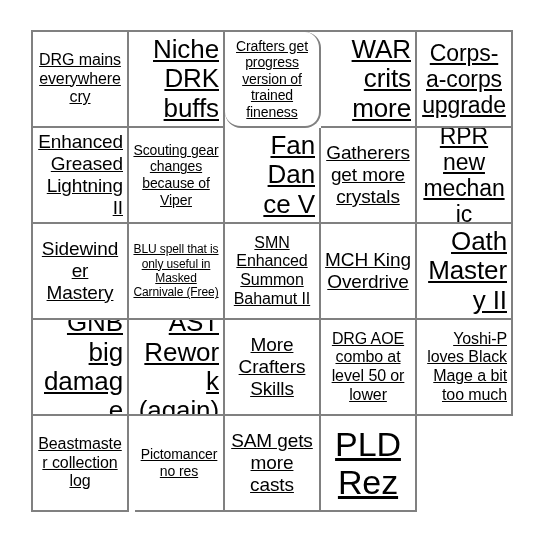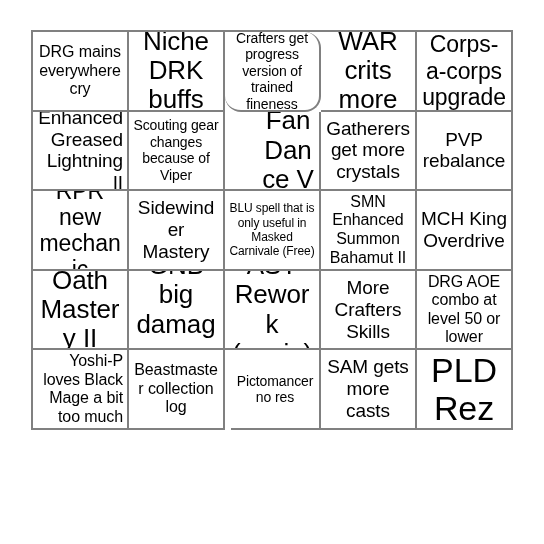--- a/index.html
+++ b/index.html
@@ -10,28 +10,29 @@
     background: #ffffff;
     font-family: "Liberation Sans", sans-serif;
     -webkit-font-smoothing: antialiased;
   }
 
   #bingo-card {
     position: absolute;
     left: 31px;
     top: 30px;
     width: 482px;
-    height: 400px;
+    height: 482px;
     box-sizing: border-box;
     display: grid;
     grid-template-columns: repeat(5, 1fr);
     grid-template-rows: repeat(5, 1fr);
     border-top: 2px solid #808080;
     border-left: 2px solid #808080;
     background: #ffffff;
+    text-decoration: underline;
   }
 
   .bingo-cell {
     box-sizing: border-box;
     border-right: 2px solid #808080;
     border-bottom: 2px solid #808080;
     display: flex;
     align-items: center;
     justify-content: center;
     text-align: center;
@@ -44,21 +45,21 @@
     display: block;
     width: 100%;
     color: #000000;
     line-height: 1.14;
     word-wrap: break-word;
     letter-spacing: -0.1px;
   }
 
   
   .fs-xxl .cell-text { font-size: 34px; line-height: 1.12; }
-  .fs-xl  .cell-text { font-size: 26px; line-height: 1.13; }
+  .fs-xl  .cell-text { font-size: 26px; line-height: 1.13; text-align: right; }
   .fs-lg  .cell-text { font-size: 23px; line-height: 1.14; }
   .fs-md  .cell-text { font-size: 19px; line-height: 1.15; }
   .fs-sm  .cell-text { font-size: 16px; line-height: 1.16; }
   .fs-xs  .cell-text { font-size: 14px; line-height: 1.18; }
   .fs-xxs .cell-text { font-size: 12px; line-height: 1.2; }
 </style>
 </head>
 <body>
 
 <div id="bingo-card" style="grid-template-columns: repeat(5, 1fr); grid-template-rows: repeat(5, 1fr); border-top-color: rgb(128, 128, 128); border-left-color: rgb(128, 128, 128); background: rgb(255, 255, 255);">
@@ -81,23 +82,20 @@
       <span class="cell-text" style="color: rgb(0, 0, 0);">Enhanced Greased Lightning II</span>
     </div>
     <div class="bingo-cell fs-xs" style="border-right-color: rgb(128, 128, 128); border-bottom-color: rgb(128, 128, 128);">
       <span class="cell-text" style="color: rgb(0, 0, 0);">Scouting gear changes because of Viper</span>
     </div>
     <div class="bingo-cell fs-xl" style="border-right-color: rgb(128, 128, 128); border-bottom-color: rgb(128, 128, 128); padding-left: 36px;">
       <span class="cell-text" style="color: rgb(0, 0, 0);">Fan Dance V</span>
     </div>
     <div class="bingo-cell fs-md" style="border-right-color: rgb(128, 128, 128); border-bottom-color: rgb(128, 128, 128);">
       <span class="cell-text" style="color: rgb(0, 0, 0);">Gatherers get more crystals</span>
-    </div>
-    <div class="bingo-cell fs-md" style="border-right-color: rgb(128, 128, 128); border-bottom-color: rgb(128, 128, 128);">
-      <span class="cell-text" style="color: rgb(0, 0, 0);">PVP rebalance</span>
     </div>
     <div class="bingo-cell fs-lg" style="border-right-color: rgb(128, 128, 128); border-bottom-color: rgb(128, 128, 128);">
       <span class="cell-text" style="color: rgb(0, 0, 0);">RPR new mechanic</span>
     </div>
     <div class="bingo-cell fs-md" style="border-right-color: rgb(128, 128, 128); border-bottom-color: rgb(128, 128, 128);">
       <span class="cell-text" style="color: rgb(0, 0, 0);">Sidewinder Mastery</span>
     </div>
     <div class="bingo-cell fs-xxs" style="border-right-color: rgb(128, 128, 128); border-bottom-color: rgb(128, 128, 128);">
       <span class="cell-text" style="color: rgb(0, 0, 0);">BLU spell that is only useful in Masked Carnivale (Free)</span>
     </div>

